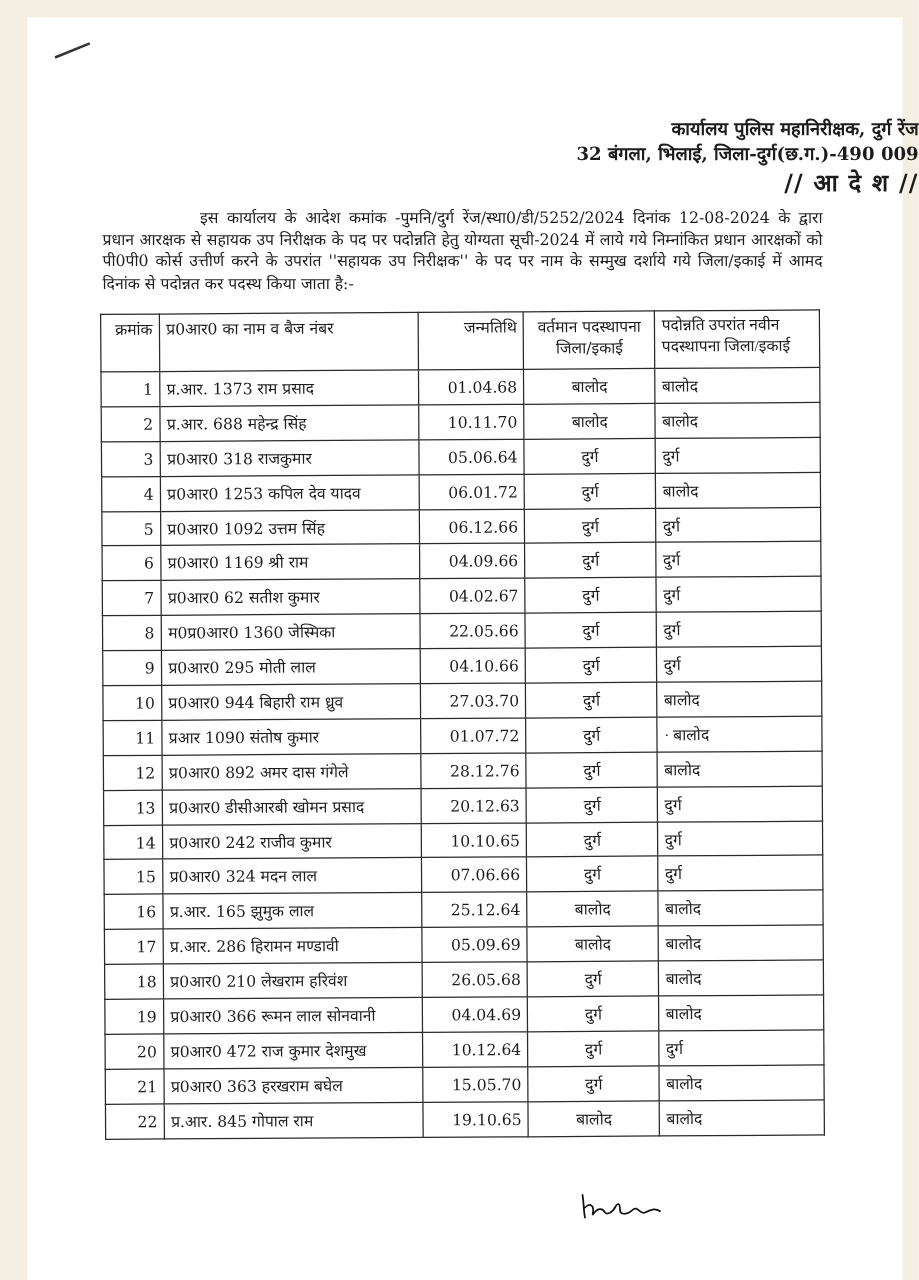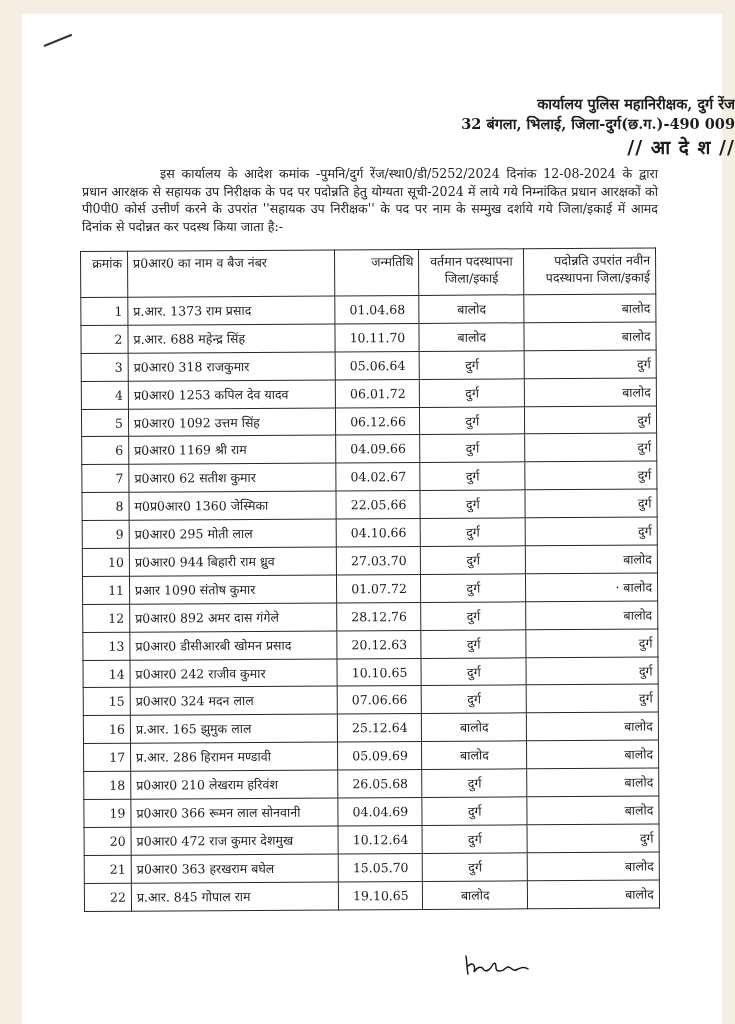--- a/index.html
+++ b/index.html
@@ -37,23 +37,23 @@
   }
   table.grid th, table.grid td {
     border: 1.3px solid #2a2a2a; padding: 0 5px;
   }
   table.grid th { font-weight: normal; height: 42px; line-height: 17px; vertical-align: top; padding-top: 3px; }
   table.grid td { height: 26.9px; }
   .c-sn { width: 36px; text-align: right; }
   .c-name { width: 197px; text-align: left; }
   .c-dob { width: 73px; text-align: right; }
   .c-cur { width: 94px; text-align: center; }
-  .c-new { width: 121px; text-align: right; }
+  .c-new { width: 121px; text-align: left; font-family: Liberation Serif, serif; }
   td.c-name { padding-left: 5px; }
-  td.c-dob { text-align: center; padding-left: 12px; }
+  td.c-dob { text-align: right; padding-left: 12px; }
   .signature {
     position: absolute; left: 462px; top: 952px; width: 90px; height: 26px;
   }
   .scanner {
     position: absolute; left: 485px; top: 1063px; height: 20px;
     display: flex; align-items: center;
     font-family: "DejaVu Sans", "Liberation Sans", sans-serif;
     font-size: 13.5px; color: #333;
   }
   .scanner-logo { width: 20px; height: 20px; margin-right: 12px; }

